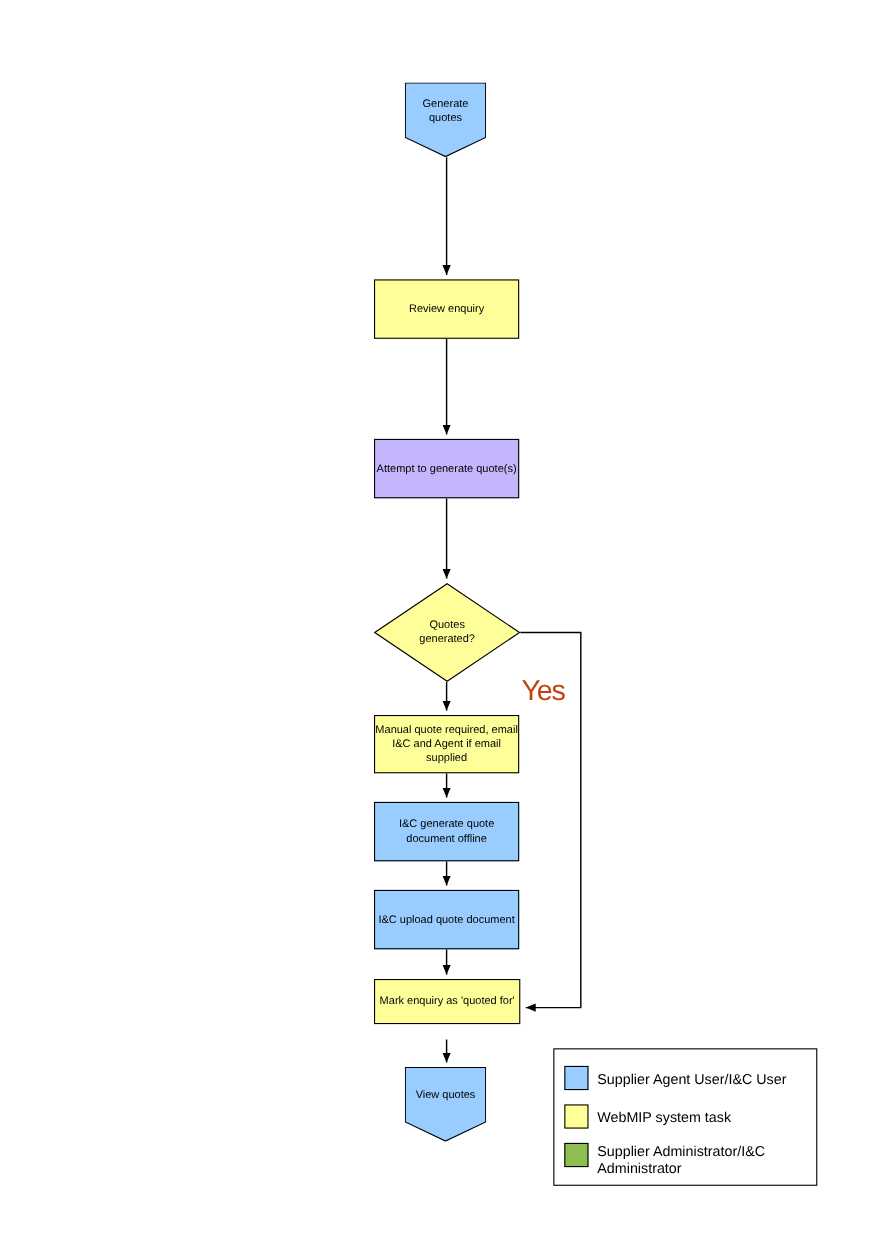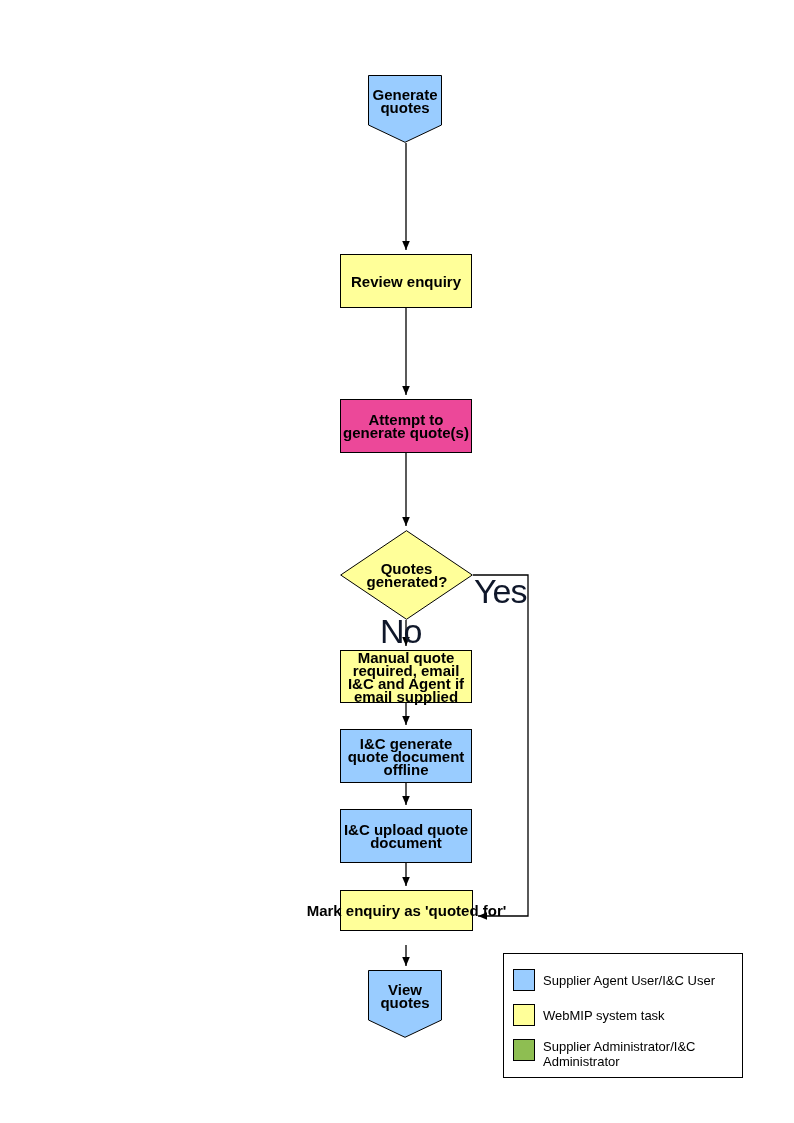--- a/index.html
+++ b/index.html
@@ -8,34 +8,34 @@
     width:794px;height:1123px;
     background:#fff;
     font-family:"Liberation Sans", sans-serif;
     overflow:hidden;
   }
   .edges{position:absolute;left:0;top:0;width:794px;height:1123px;}
   .node{
     position:absolute;
     display:flex;align-items:center;justify-content:center;
     text-align:center;
-    font-size:15px;line-height:13px;color:#000;
+    font-size:10px;line-height:13px;color:#000;
     box-sizing:border-box;
-    font-weight:bold;
   }
   .node.rect{border:1px solid #000;padding:0;}
   .node.poly{border:none;padding:0;}
   .node.poly svg{position:absolute;left:0;top:0;width:100%;height:100%;}
   .node.poly .node-label{position:relative;z-index:1;}
   .pent-label-wrap{position:absolute;left:0;top:0;width:100%;height:51px;display:flex;align-items:center;justify-content:center;z-index:1;}
   .shape{stroke:#000;stroke-width:1;}
   .edge-label{
     position:absolute;
-    font-size:34px;line-height:26px;color:#0f172a;
+    font-size:26px;line-height:26px;color:#c2410c;
     letter-spacing:-1px;
+    margin-top:36px;
   }
   .legend{
     position:absolute;left:503px;top:953px;width:240px;height:125px;
     border:1px solid #000;box-sizing:border-box;
     padding:15px 6px 0 9px;
   }
   .legend-item{display:flex;align-items:center;margin-bottom:13px;}
   .legend-item.top-align{align-items:flex-start;}
   .swatch{
     width:22px;height:22px;flex:0 0 22px;
@@ -72,21 +72,21 @@
     </svg>
     <div class="pent-label-wrap">
         <span class="node-label">Generate quotes</span>
       </div>
   </div>
 
   <div class="node rect" style="left: 340px; top: 254px; width: 132px; height: 54px; background-color: rgb(255, 255, 153);">
     <span class="node-label">Review enquiry</span>
   </div>
 
-  <div class="node rect" style="left: 340px; top: 399px; width: 132px; height: 54px; background-color: #ec4899;">
+  <div class="node rect" style="left: 340px; top: 399px; width: 132px; height: 54px; background-color: #c4b5fd;">
     <span class="node-label">Attempt to generate quote(s)</span>
   </div>
 
   <div class="node poly" style="left:340px;top:530px;width:133px;height:90px;align-items:center;">
     <svg viewBox="0 0 133 90" preserveAspectRatio="none">
       <polygon class="shape" points="66.5,0.7 132.3,45 66.5,89.3 0.7,45" style="fill: rgb(255, 255, 153);"></polygon>
     </svg>
     <span class="node-label" style="max-width:80px;">Quotes generated?</span>
   </div>
 

